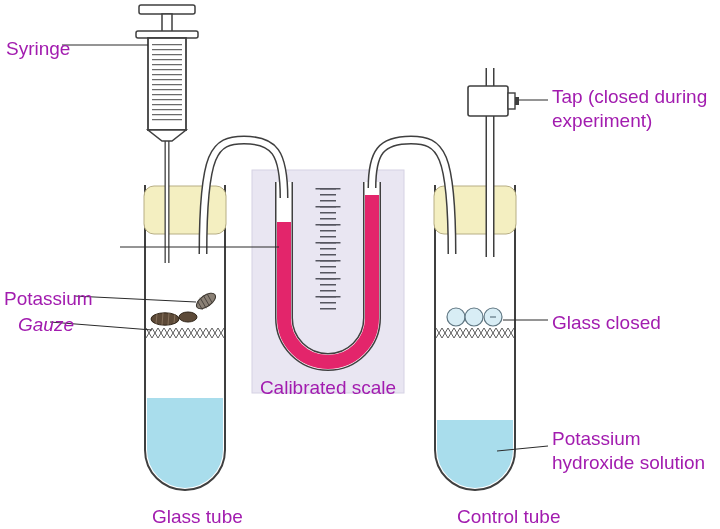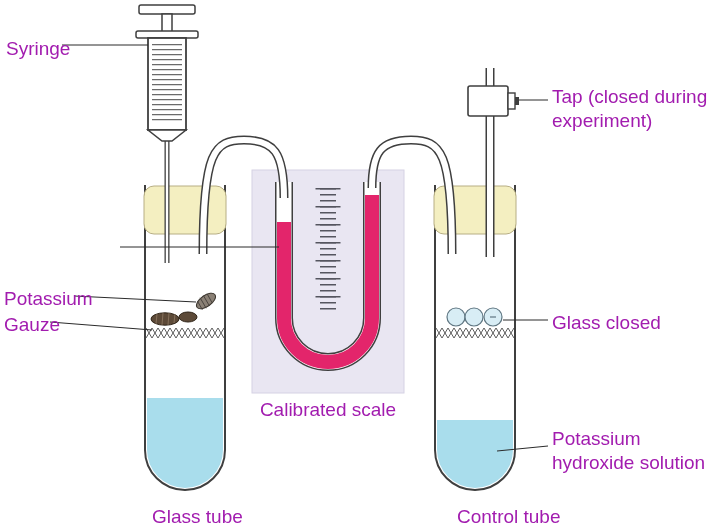--- a/index.html
+++ b/index.html
@@ -117,23 +117,23 @@
       <line x1="74" y1="296" x2="196" y2="302"></line>
       <line x1="50" y1="322" x2="152" y2="330"></line>
       <line x1="548" y1="100" x2="519" y2="100"></line>
       <line x1="548" y1="320" x2="503" y2="320"></line>
       <line x1="548" y1="446" x2="497" y2="451"></line>
     </g>
   </svg>
 
   <div class="label" style="left:6px;   top:37px;">Syringe</div>
   <div class="label" style="left:4px;   top:287px;">Potassium</div>
-  <div class="label" style="left:4px;   top:313px;">Gauze</div>
+  <div class="label" style="left:18px;   top:313px;font-style:italic;">Gauze</div>
   <div class="label" style="left:152px; top:505px;">Glass tube</div>
-  <div class="label center" style="left:252px; top:398px; width:152px;">Calibrated scale</div>
+  <div class="label center" style="left:252px; top:376px; width:152px;">Calibrated scale</div>
   <div class="label" style="left:445px; top:505px;margin-left:12px;">Control tube</div>
   <div class="label" style="left:552px; top:85px;">Tap (closed during
 experiment)</div>
   <div class="label" style="left:552px; top:311px;">Glass closed</div>
   <div class="label" style="left:552px; top:427px;">Potassium
 hydroxide solution</div>
 
 </div>
 
 </body></html>

